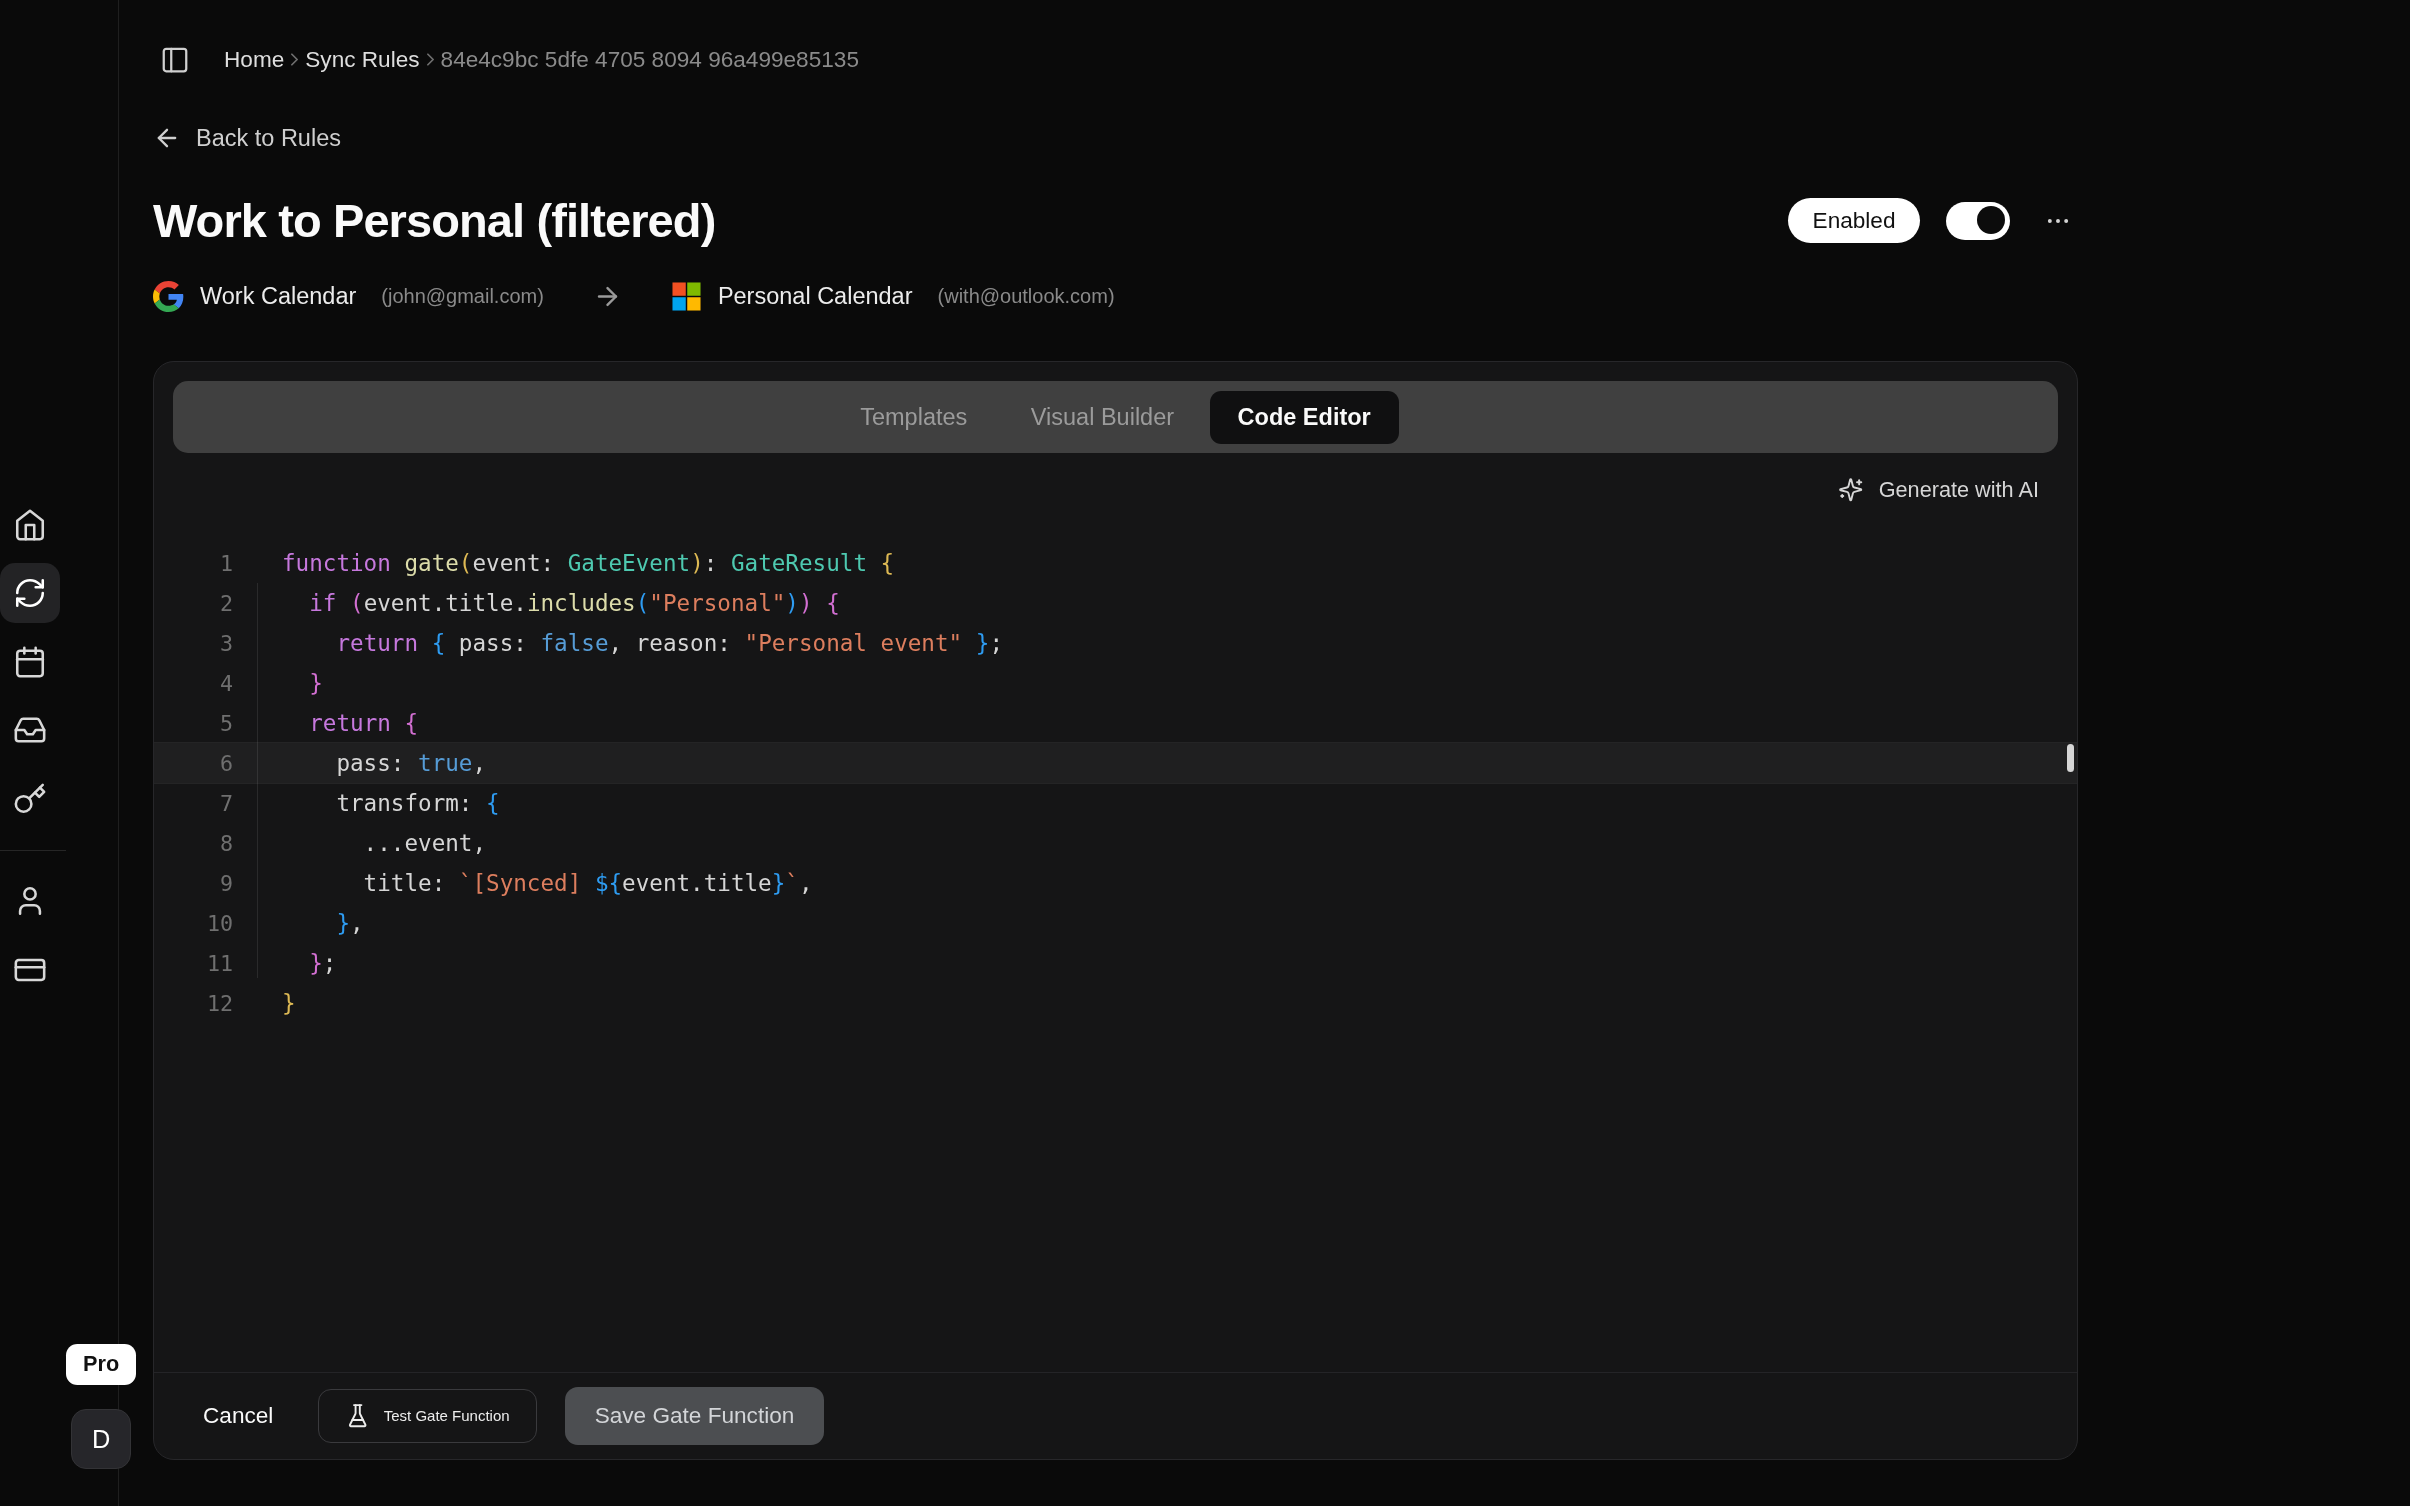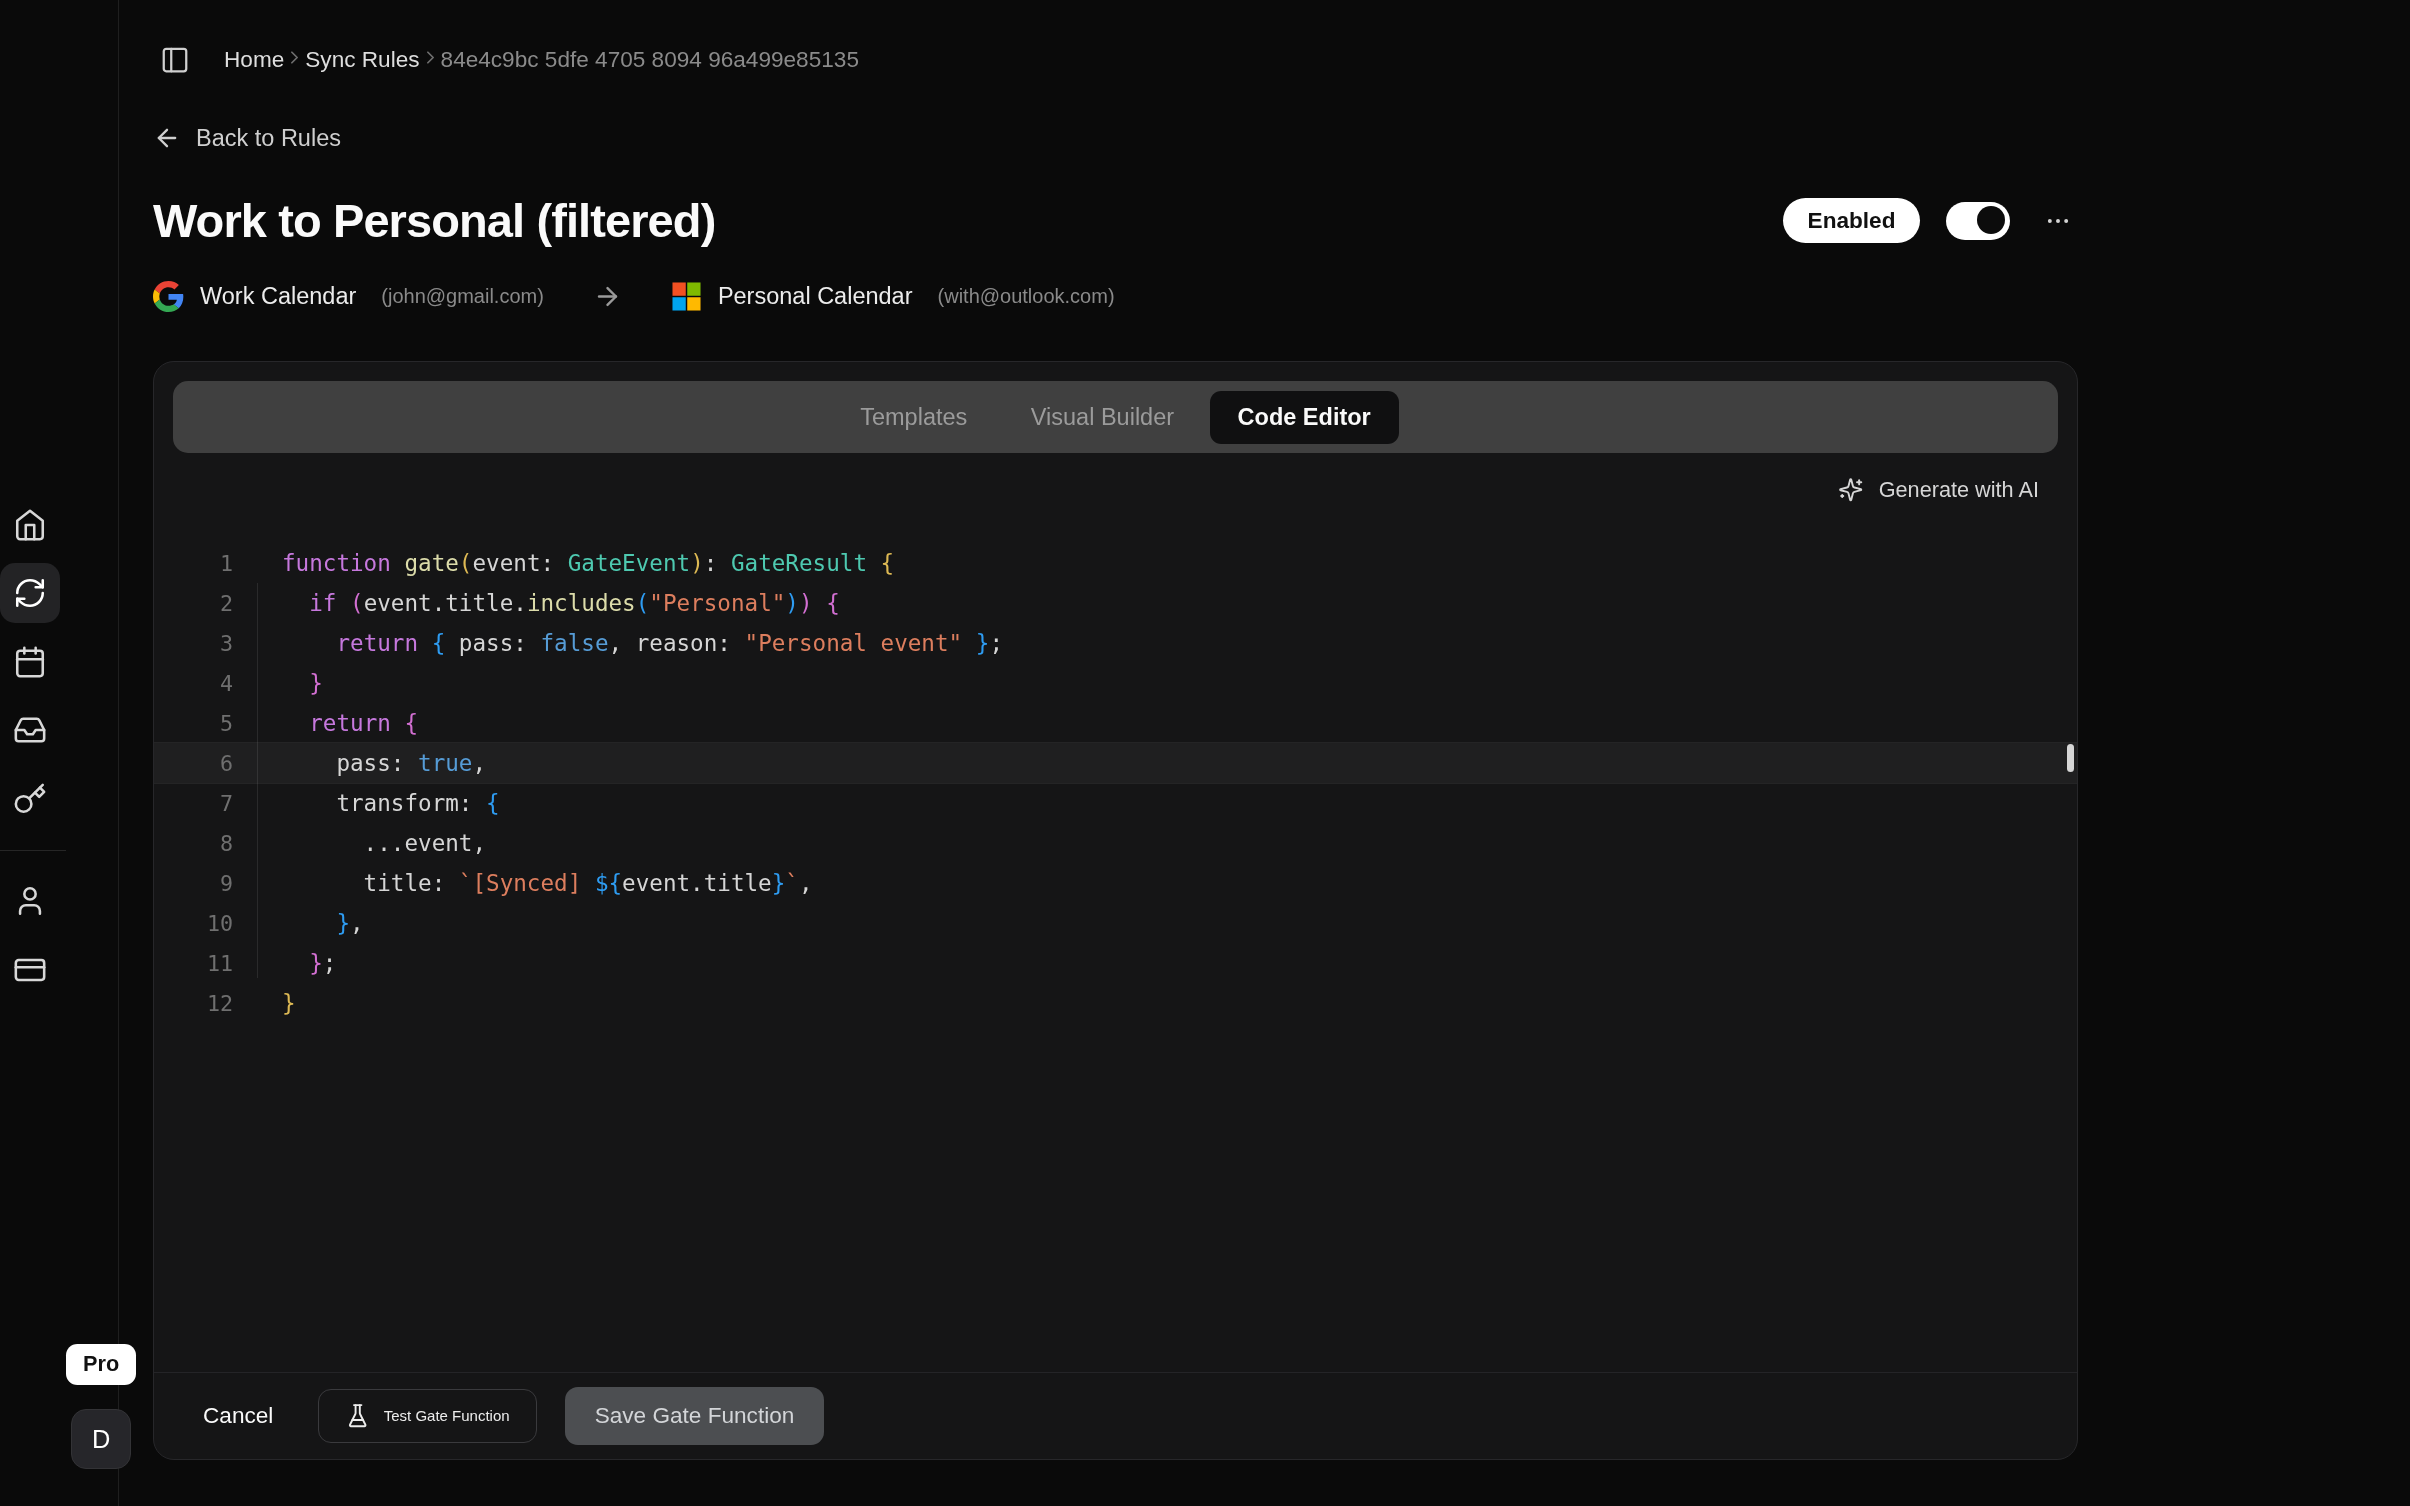--- a/index.html
+++ b/index.html
@@ -20,34 +20,34 @@
   .sidebar-bottom{margin-top:auto;display:flex;flex-direction:column;align-items:center;gap:24.5px}
   .pro-badge{background:#ffffff;color:#111111;font-size:21.7px;font-weight:700;padding:7.5px 17px;border-radius:11.3px}
   .avatar{width:60px;height:60px;border-radius:15px;background:#26262a;border:0.9px solid #333336;color:#fff;display:flex;align-items:center;justify-content:center;font-size:25.4px;font-weight:500}
 
   
   .content{flex:1;padding:0 332px 0 34px;display:flex;flex-direction:column}
 
   .breadcrumb-row{display:flex;align-items:center;margin-top:38px;height:43px}
   .panel-toggle{width:43px;height:43px;background:none;border:none;color:#d0d0d0;display:flex;align-items:center;justify-content:center;border-radius:9.4px}
   .panel-toggle svg{width:30px;height:30px}
-  .breadcrumb{display:flex;gap:0;margin-left:28px}
+  .breadcrumb{display:flex;align-items:center;gap:0;margin-left:28px}
   .crumb{font-size:22.6px;color:#dedede}
   .crumb.muted{color:#8b8b8b}
   .crumb-sep{color:#6f6f6f}
   .crumb-sep svg{width:21px;height:21px}
 
   .back-row{display:flex;align-items:center;gap:15px;margin-top:43px;color:#cfcfcf;width:fit-content}
   .back-row svg{width:28px;height:28px}
   .back-label{font-size:23.5px}
 
   .title-row{display:flex;align-items:center;margin-top:41px}
   .page-title{font-size:47px;font-weight:700;letter-spacing:-0.9px;color:#fafafa}
   .title-actions{margin-left:auto;display:flex;align-items:center;gap:26px}
-  .status-pill{background:#ffffff;color:#111111;font-size:22.6px;font-weight:700;padding:9.4px 24.5px;border-radius:941px}
+  .status-pill{background:#ffffff;color:#111111;font-size:22.6px;font-weight:400;padding:9.4px 24.5px;border-radius:941px}
   .switch{width:64px;height:38px;background:#ffffff;border-radius:941px;position:relative;border:none}
   .switch .knob{position:absolute;right:4.7px;top:4.7px;width:28px;height:28px;border-radius:50%;background:#0c0c0c}
   .menu-btn{background:none;border:none;color:#d4d4d4;width:43px;height:43px;display:flex;align-items:center;justify-content:center;border-radius:9.4px}
   .menu-btn svg{width:28px;height:28px}
 
   .flow-row{display:flex;align-items:center;margin-top:30px;height:36px}
   .provider-icon{width:31px;height:31px;flex:none}
   .cal-name{font-size:23.5px;color:#ececec;margin-left:16px}
   .cal-account{font-size:20px;color:#8a8a8a;margin-left:25px}
   .flow-arrow{margin:0 49px;color:#9a9a9a}

